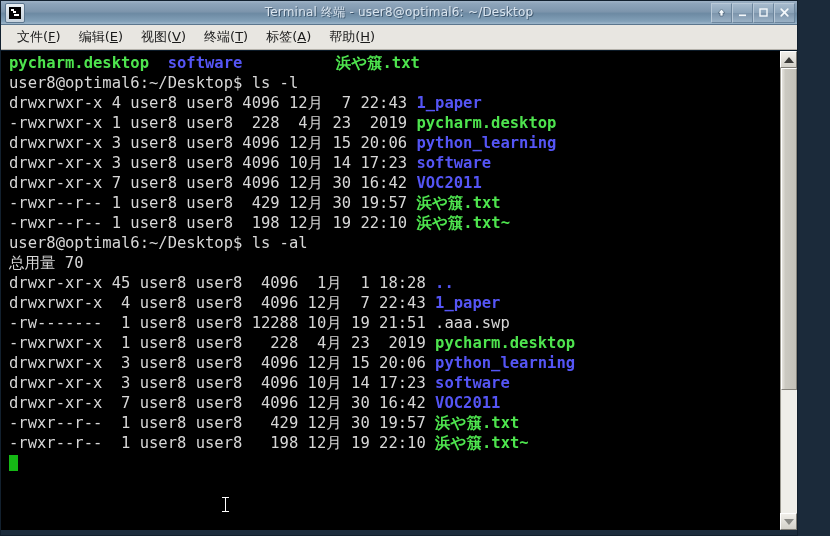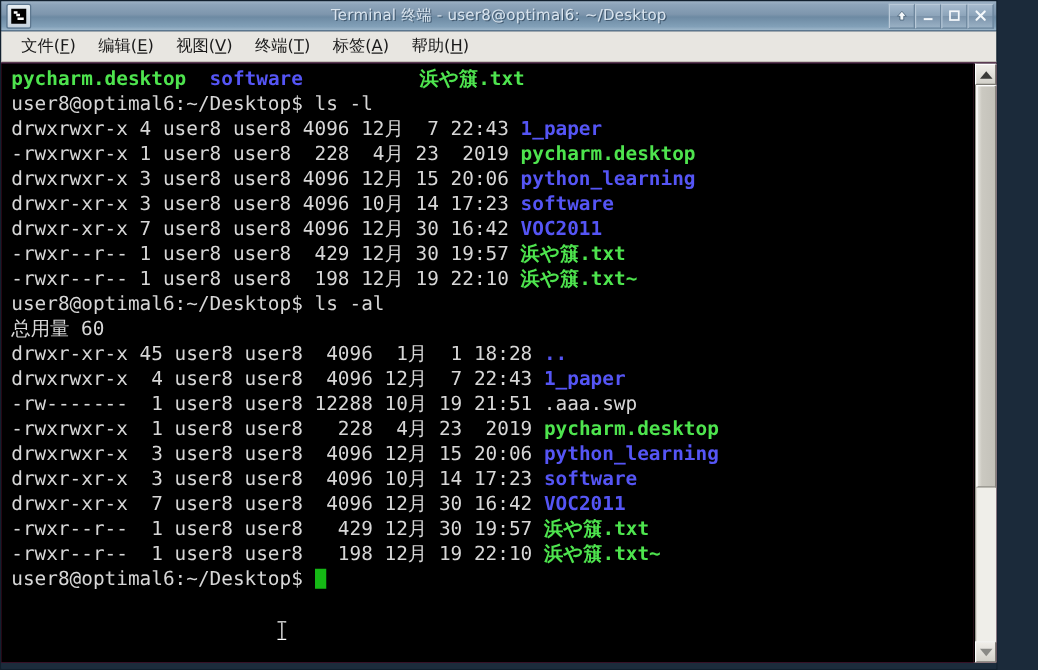--- a/index.html
+++ b/index.html
@@ -129,21 +129,21 @@
     white-space: nowrap;
     font-family: "DejaVu Sans", sans-serif;
   }
   .menu-item u { text-decoration: underline; }
 
   
   .term-wrap {
     flex: 1 1 auto;
     position: relative;
     display: flex;
-    background: #be185d;
+    background: #7dd3fc;
     border-top: 1px solid #0b1a28;
     justify-content: space-between;
   }
   .term {
     flex: 1 1 auto;
     position: relative;
     background: #000000;
     overflow: hidden;
     padding: 2px 0 0 8px;
     box-sizing: border-box;
@@ -294,31 +294,31 @@
       <div class="term-line"><span class="c-green">pycharm.desktop</span><span class="c-white">  </span><span class="c-blue">software</span><span class="c-white">          </span><span class="c-green">浜や簱.txt</span></div>
         <div class="term-line"><span class="c-white">user8@optimal6:~/Desktop$ ls -l</span></div>
         <div class="term-line"><span class="c-white">drwxrwxr-x 4 user8 user8 4096 12月  7 22:43 </span><span class="c-blue">1_paper</span></div>
         <div class="term-line"><span class="c-white">-rwxrwxr-x 1 user8 user8  228  4月 23  2019 </span><span class="c-green">pycharm.desktop</span></div>
         <div class="term-line"><span class="c-white">drwxrwxr-x 3 user8 user8 4096 12月 15 20:06 </span><span class="c-blue">python_learning</span></div>
         <div class="term-line"><span class="c-white">drwxr-xr-x 3 user8 user8 4096 10月 14 17:23 </span><span class="c-blue">software</span></div>
         <div class="term-line"><span class="c-white">drwxr-xr-x 7 user8 user8 4096 12月 30 16:42 </span><span class="c-blue">VOC2011</span></div>
         <div class="term-line"><span class="c-white">-rwxr--r-- 1 user8 user8  429 12月 30 19:57 </span><span class="c-green">浜や簱.txt</span></div>
         <div class="term-line"><span class="c-white">-rwxr--r-- 1 user8 user8  198 12月 19 22:10 </span><span class="c-green">浜や簱.txt~</span></div>
         <div class="term-line"><span class="c-white">user8@optimal6:~/Desktop$ ls -al</span></div>
-        <div class="term-line"><span class="c-white">总用量 60</span></div>
+        <div class="term-line"><span class="c-white">总用量 70</span></div>
         <div class="term-line"><span class="c-white">drwxr-xr-x 45 user8 user8  4096  1月  1 18:28 </span><span class="c-blue">..</span></div>
         <div class="term-line"><span class="c-white">drwxrwxr-x  4 user8 user8  4096 12月  7 22:43 </span><span class="c-blue">1_paper</span></div>
         <div class="term-line"><span class="c-white">-rw-------  1 user8 user8 12288 10月 19 21:51 .aaa.swp</span></div>
         <div class="term-line"><span class="c-white">-rwxrwxr-x  1 user8 user8   228  4月 23  2019 </span><span class="c-green">pycharm.desktop</span></div>
         <div class="term-line"><span class="c-white">drwxrwxr-x  3 user8 user8  4096 12月 15 20:06 </span><span class="c-blue">python_learning</span></div>
         <div class="term-line"><span class="c-white">drwxr-xr-x  3 user8 user8  4096 10月 14 17:23 </span><span class="c-blue">software</span></div>
         <div class="term-line"><span class="c-white">drwxr-xr-x  7 user8 user8  4096 12月 30 16:42 </span><span class="c-blue">VOC2011</span></div>
         <div class="term-line"><span class="c-white">-rwxr--r--  1 user8 user8   429 12月 30 19:57 </span><span class="c-green">浜や簱.txt</span></div>
         <div class="term-line"><span class="c-white">-rwxr--r--  1 user8 user8   198 12月 19 22:10 </span><span class="c-green">浜や簱.txt~</span></div>
-        <div class="term-line"><span class="c-white">user8@optimal6:~/Desktop$ </span><span class="cursor-block"></span></div>
+        <div class="term-line"><span class="cursor-block"></span></div>
         <div class="mouse-ibeam" id="ibeam" style="left: 221px; top: 445px;">
         <div class="bar-t"></div>
           <div class="stem"></div>
           <div class="bar-b"></div>
       </div>
     </div>
 
     <div class="scrollbar">
       <div class="sb-btn">
         <span class="sb-arrow-up"></span>

